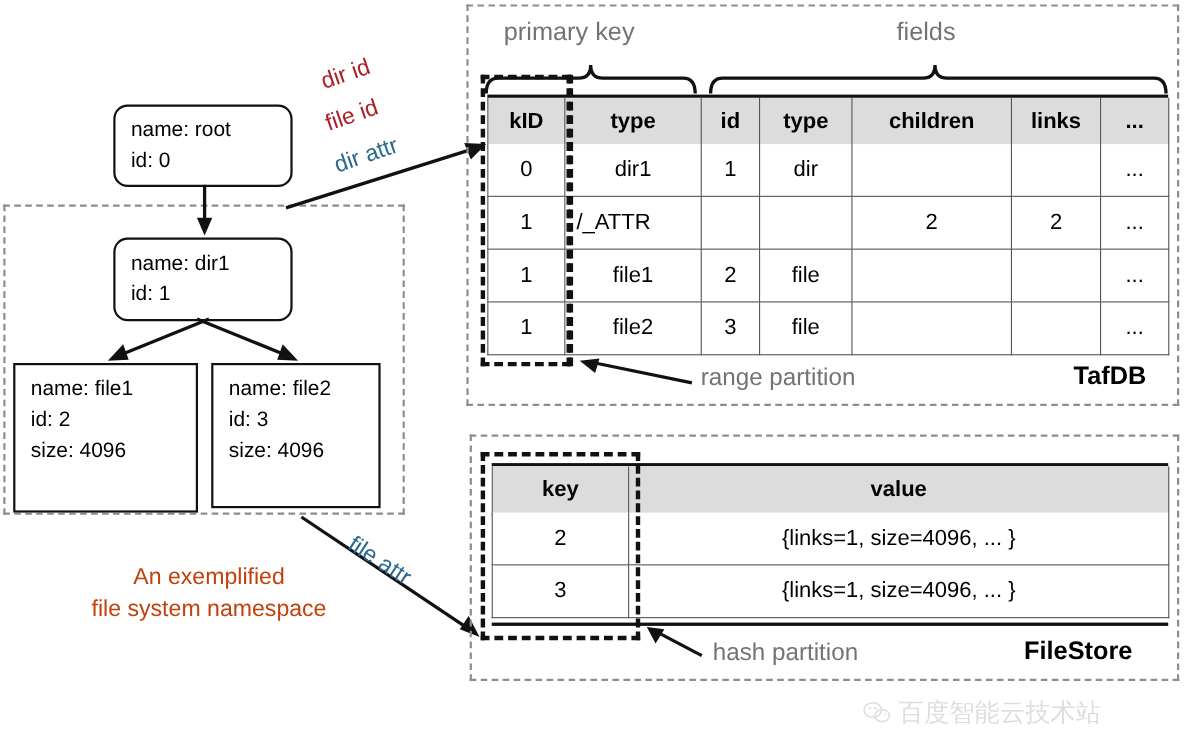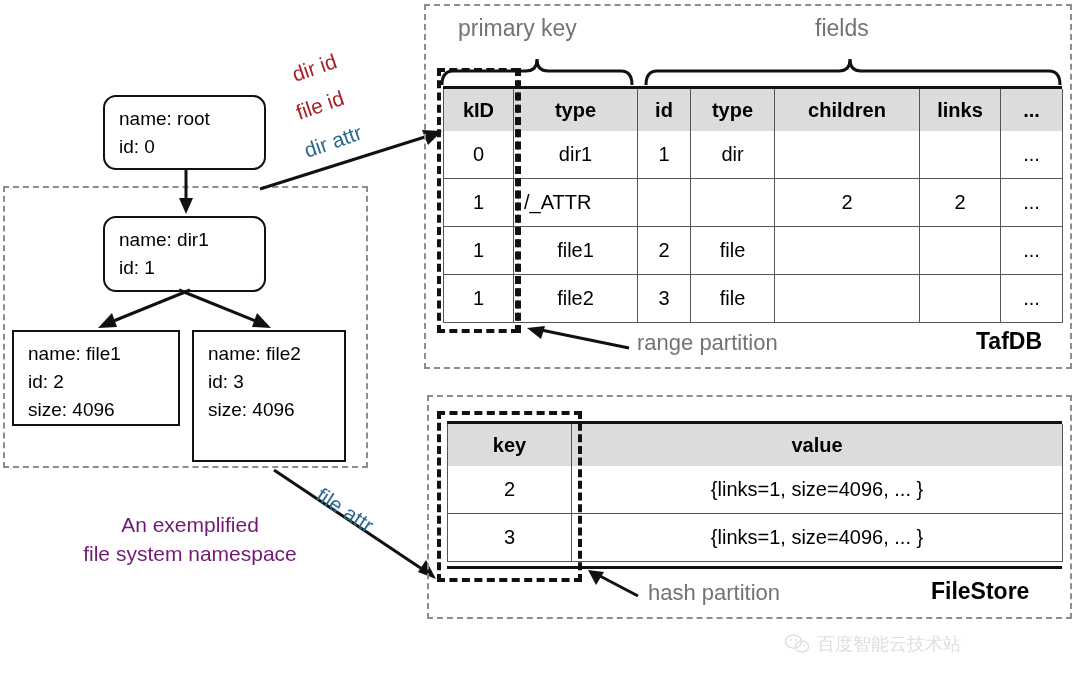--- a/index.html
+++ b/index.html
@@ -23,21 +23,21 @@
   .node.rounded{border-radius:13px;}
   .node div{white-space:nowrap;}
 
   .dashbox-gray{
     position:absolute;box-sizing:border-box;
     border:2px dashed #8d8d8d;background:transparent;
   }
 
   .caption{
     position:absolute;text-align:center;font-size:21px;line-height:29px;
-    white-space:nowrap;color:#701a75;
+    white-space:nowrap;color:#c2410c;
   }
 
   .rot-label{
     position:absolute;white-space:nowrap;font-size:21px;font-weight:400;
     transform-origin:0 0;
   }
   .red{color:#ab1f27;}
   .blue{color:#2b6a8c;}
 
   
@@ -74,21 +74,21 @@
   .corner-label{
     position:absolute;font-size:23px;font-weight:bold;white-space:nowrap;
   }
   .ann{
     position:absolute;font-size:22px;white-space:nowrap;color:#737373;
   }
 
   
   .watermark{
     position:absolute;display:flex;align-items:center;gap:7px;
-    color:#dedede;font-size:18px;white-space:nowrap;
+    color:#dedede;font-size:23px;white-space:nowrap;
     font-family:"DejaVu Sans",sans-serif;
   }
   svg{display:block;overflow:visible;}
 </style>
 </head>
 <body>
 
 <div class="stage">
 
   <div class="dashbox-gray" style="left:3px;top:186px;width:365px;height:282px;"></div>
@@ -110,21 +110,21 @@
 
   <svg class="abs" style="left:86px;top:288px;width:110px;height:52px;">
     <line x1="104" y1="2" x2="25" y2="34" stroke="#111" stroke-width="3"></line>
     <polygon points="12,40 26,25 31,39" fill="#111"></polygon>
   </svg>
   <svg class="abs" style="left:173px;top:288px;width:110px;height:52px;">
     <line x1="6" y1="2" x2="85" y2="34" stroke="#111" stroke-width="3"></line>
     <polygon points="98,40 79,39 84,25" fill="#111"></polygon>
   </svg>
 
-  <div class="node" style="left:12px;top:330px;width:168px;height:96px;">
+  <div class="node" style="left:12px;top:330px;width:168px;height:136px;">
     <div>name: file1</div>
     <div>id: 2</div>
     <div>size: 4096</div>
   </div>
 
   <div class="node" style="left:192px;top:330px;width:154px;height:132px;">
     <div>name: file2</div>
     <div>id: 3</div>
     <div>size: 4096</div>
   </div>

